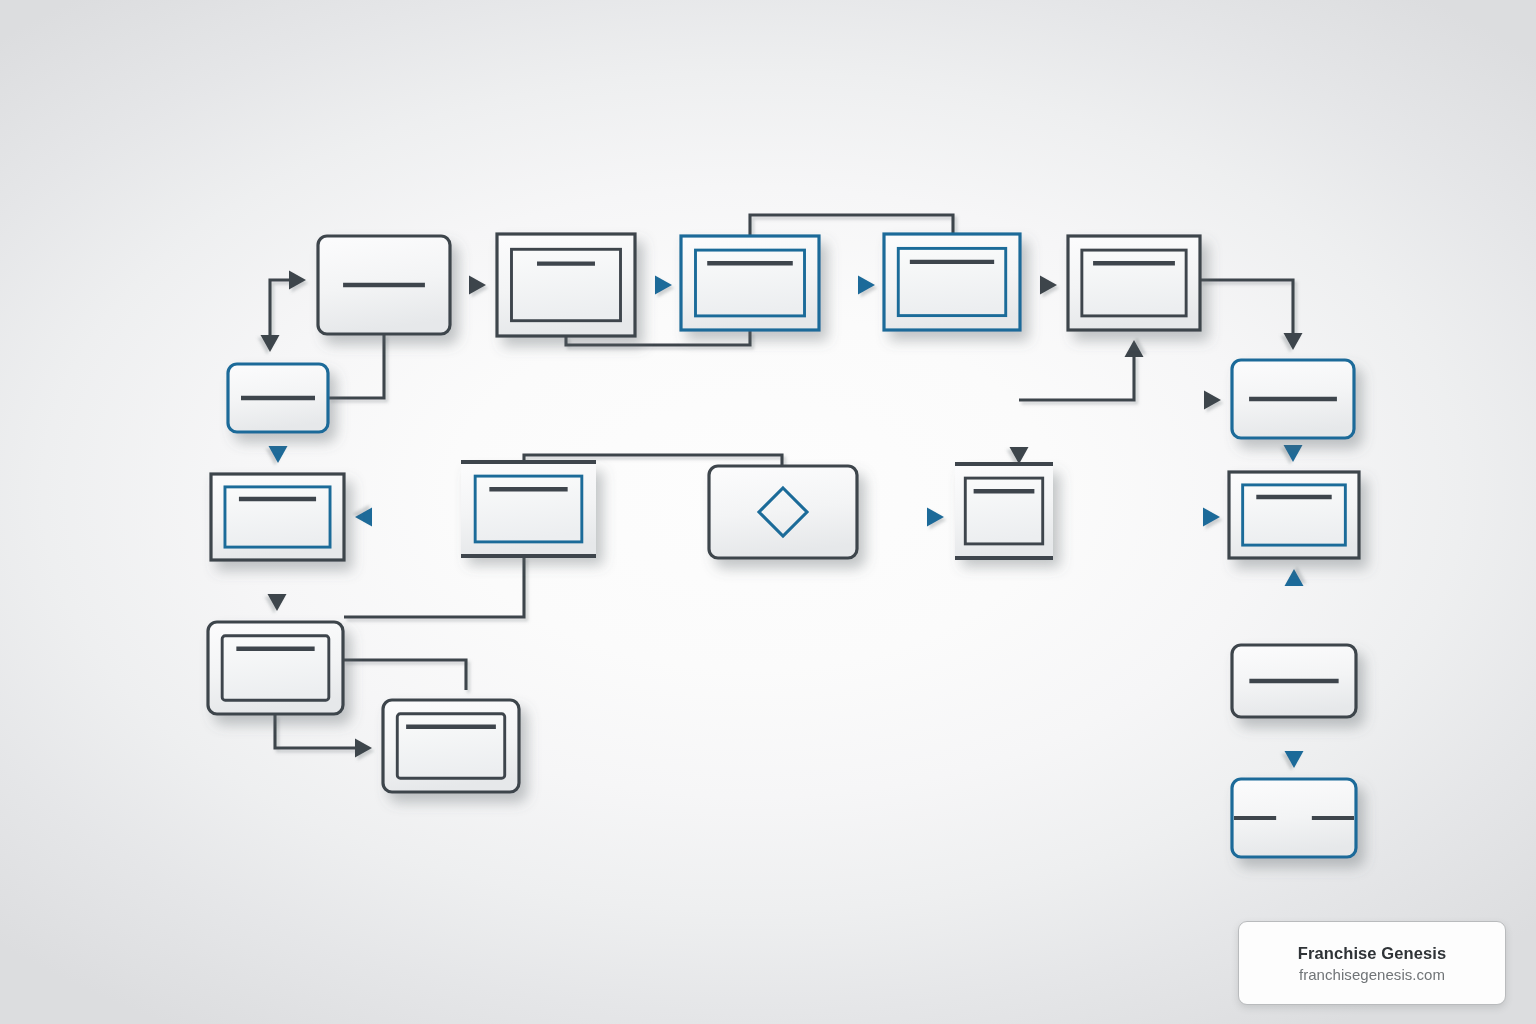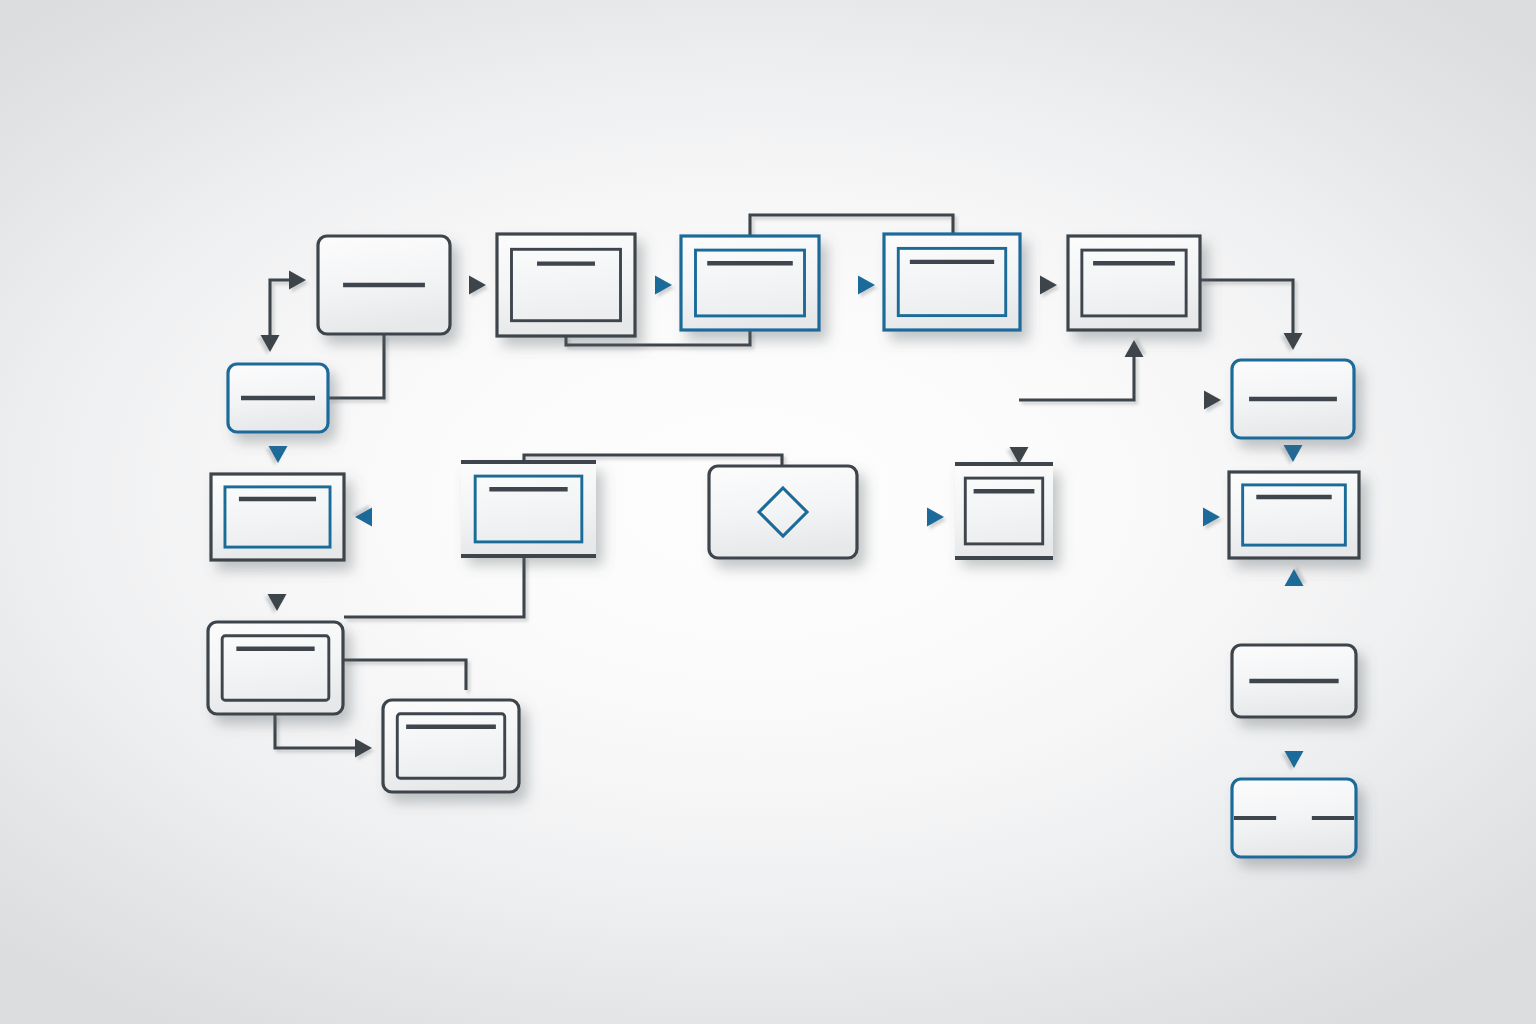--- a/index.html
+++ b/index.html
@@ -229,14 +229,18 @@
           <line x1="1249.36" y1="681" x2="1338.6399999999999" y2="681" stroke="#3e454c" stroke-width="4.4" stroke-linecap="butt"></line>
         </g>
         <g>
           <rect x="1232" y="779" width="124" height="78" rx="9" ry="9" fill="url(#nodeGrad)" stroke="#1b6b99" stroke-width="3.2" filter="url(#nodeShadow)"></rect>
           <line x1="1234" y1="818" x2="1276.16" y2="818" stroke="#3e454c" stroke-width="4.2" stroke-linecap="butt"></line>
           <line x1="1311.84" y1="818" x2="1354" y2="818" stroke="#3e454c" stroke-width="4.2" stroke-linecap="butt"></line>
         </g>
       </g>
   </svg>
 
+  <div class="badge">
+    <div class="badge-title">Franchise Genesis</div>
+    <div class="badge-url">franchisegenesis.com</div>
+  </div>
 
 </div>
 
 </body></html>

